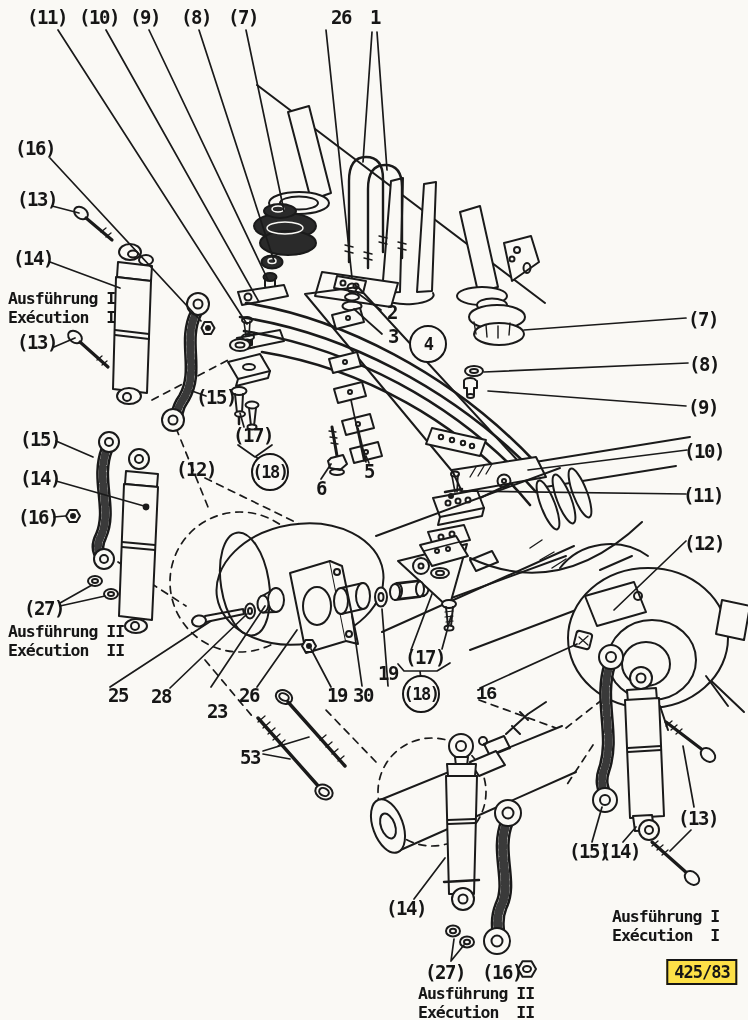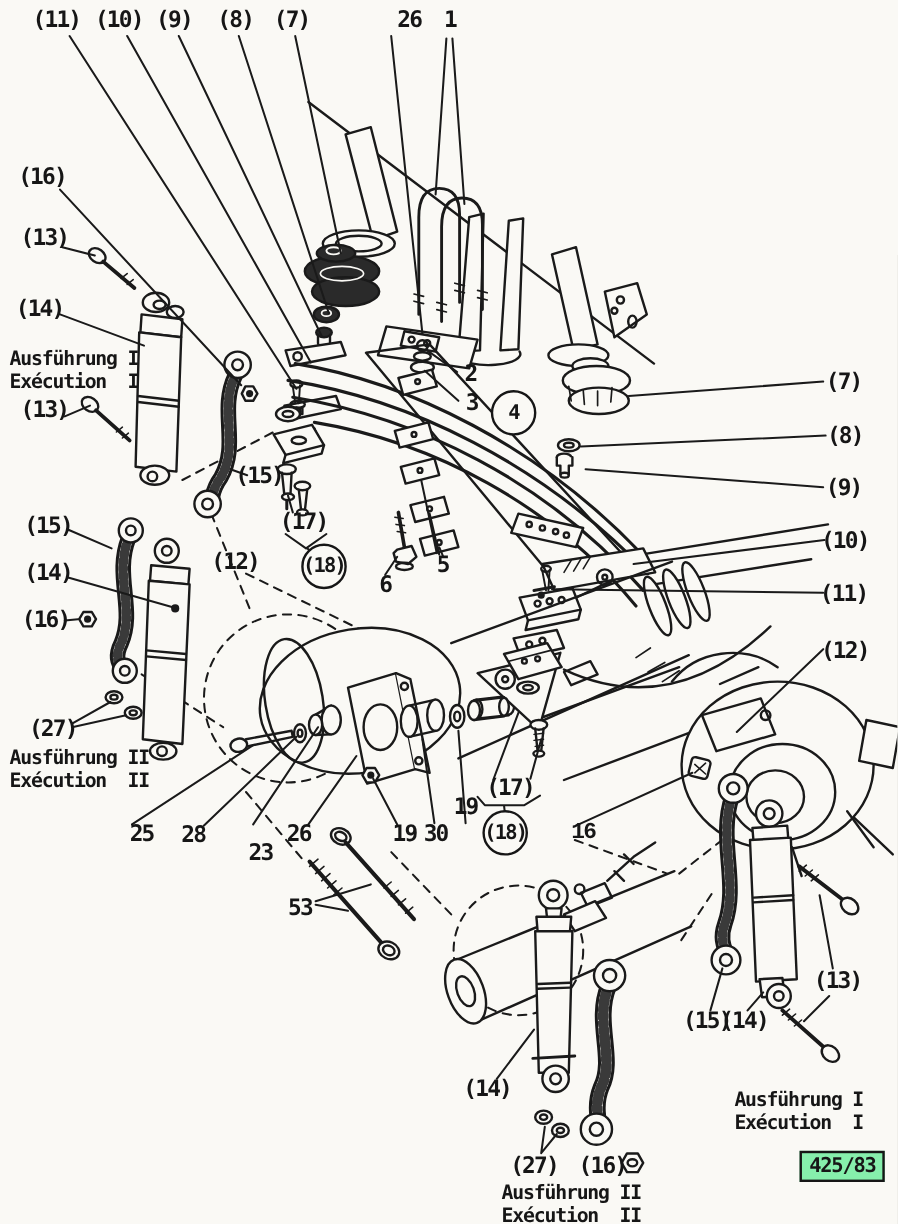--- a/index.html
+++ b/index.html
@@ -18,21 +18,21 @@
     color:#161616;font-weight:bold;font-size:19px;letter-spacing:-1.5px;
     white-space:nowrap;line-height:1;
   }
   .callout.circled{
     width:34px;height:34px;border:2.6px solid #161616;border-radius:50%;
     display:flex;align-items:center;justify-content:center;font-size:17px;
     background:#faf9f5;
   }
   .callout.boxed{
     border:2.6px solid #161616;padding:3px 6px 2px 6px;font-size:17px;
-    letter-spacing:-1px;background:#86efac;text-align:right;
+    letter-spacing:-1px;background:#fde047;text-align:right;
   }
   .note{
     position:absolute;color:#161616;font-weight:bold;font-size:16.5px;
     line-height:19px;white-space:pre;letter-spacing:-1px;
   }
   svg *{vector-effect:none;}
 </style>
 </head>
 <body>
 

